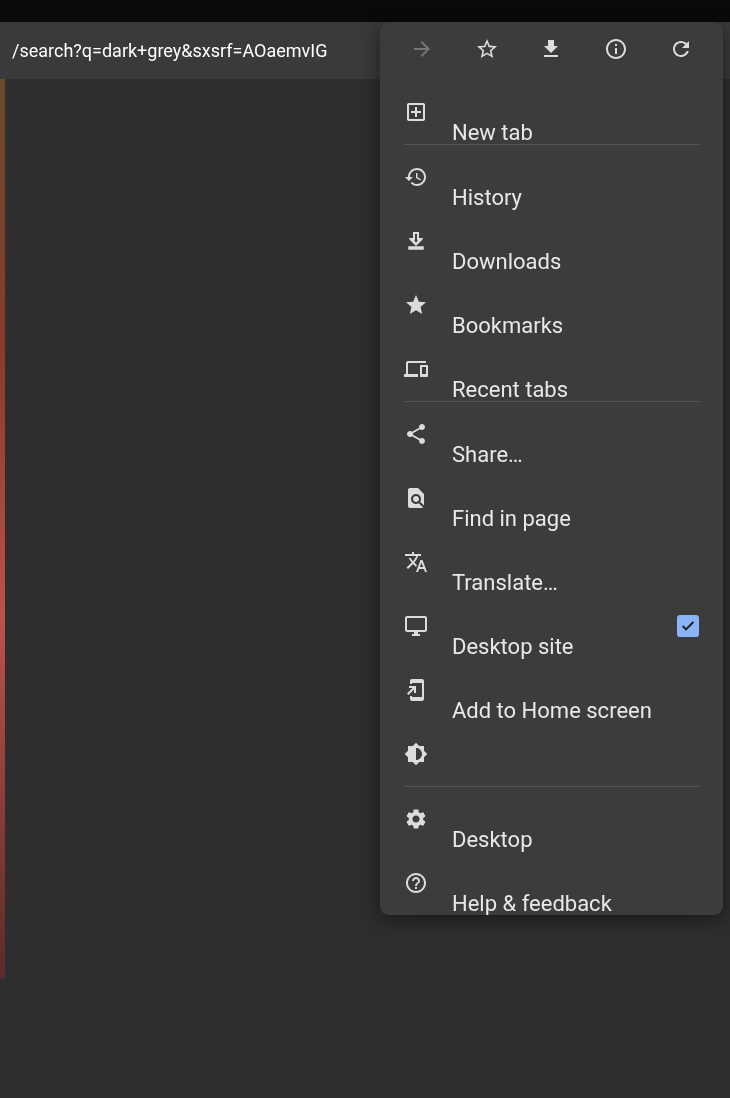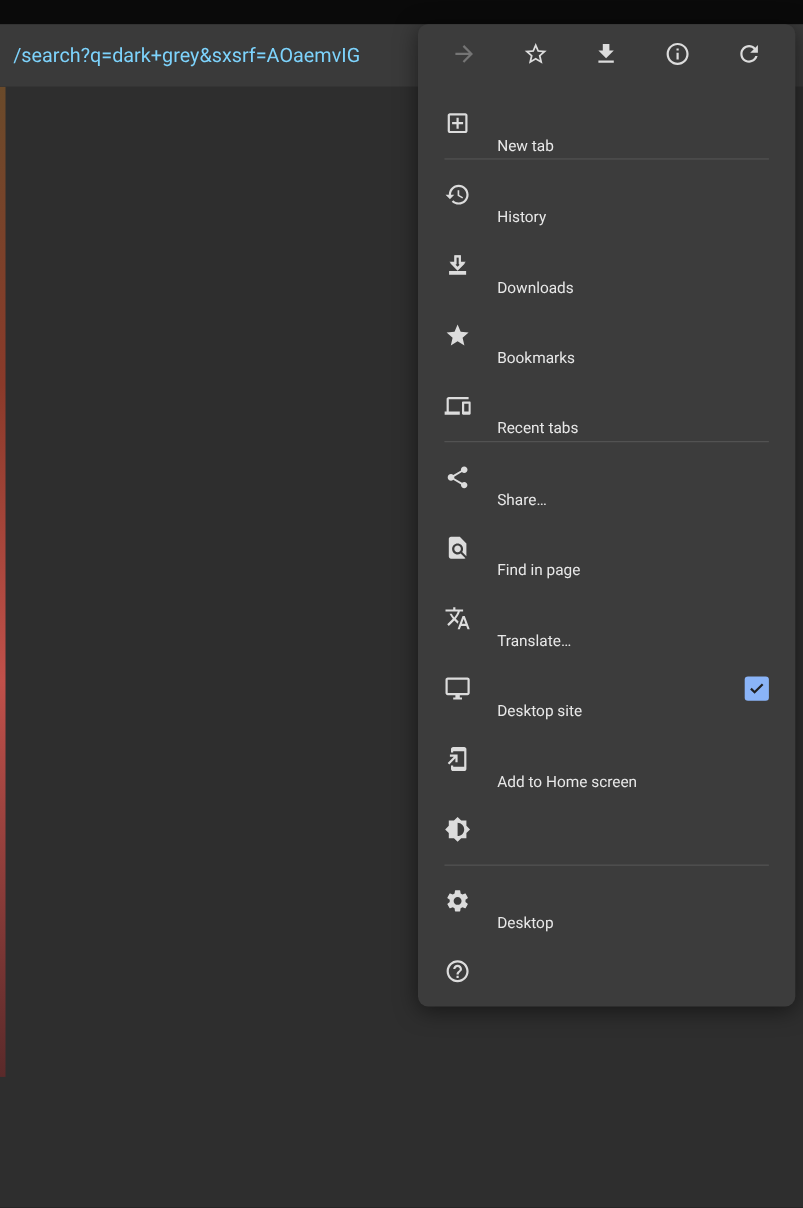--- a/index.html
+++ b/index.html
@@ -21,21 +21,21 @@
     }
     .address-bar {
       height: 57px;
       background: #3a3a3a;
       display: flex;
       align-items: center;
       padding: 0 12px;
       position: relative;
     }
     .url-text {
-      color: #7dd3fc;
+      color: #ffffff;
       font-size: 18px;
       white-space: nowrap;
       overflow: hidden;
     }
     .content-area {
       position: absolute;
       top: 79px;
       left: 0;
       right: 0;
       bottom: 0;
@@ -98,21 +98,21 @@
       align-items: center;
       justify-content: center;
     }
     .menu-icon svg {
       width: 24px;
       height: 24px;
       fill: #dcdcdc;
     }
     .menu-label {
       color: #e8e8e8;
-      font-size: 14px;
+      font-size: 22px;
       flex: 1;
       margin-top: 41px;
     }
     .menu-divider {
       height: 1px;
       background: #555555;
       margin: 0 24px;
     }
     .checkbox {
       width: 22px;
@@ -302,14 +302,15 @@
     </div>
     <span class="menu-label">Desktop</span>
   </div>
 
   <div class="menu-item">
     <div class="menu-icon">
       <svg viewBox="0 0 24 24">
           <path d="M11 18h2v-2h-2v2zm1-16C6.48 2 2 6.48 2 12s4.48 10 10 10 10-4.48 10-10S17.52 2 12 2zm0 18c-4.41 0-8-3.59-8-8s3.59-8 8-8 8 3.59 8 8-3.59 8-8 8zm0-14c-2.21 0-4 1.79-4 4h2c0-1.1.9-2 2-2s2 .9 2 2c0 2-3 1.75-3 5h2c0-2.25 3-2.5 3-5 0-2.21-1.79-4-4-4z"></path>
         </svg>
     </div>
+    <span class="menu-label">Help &amp; feedback</span>
   </div>
 </div>
 
 </body></html>

